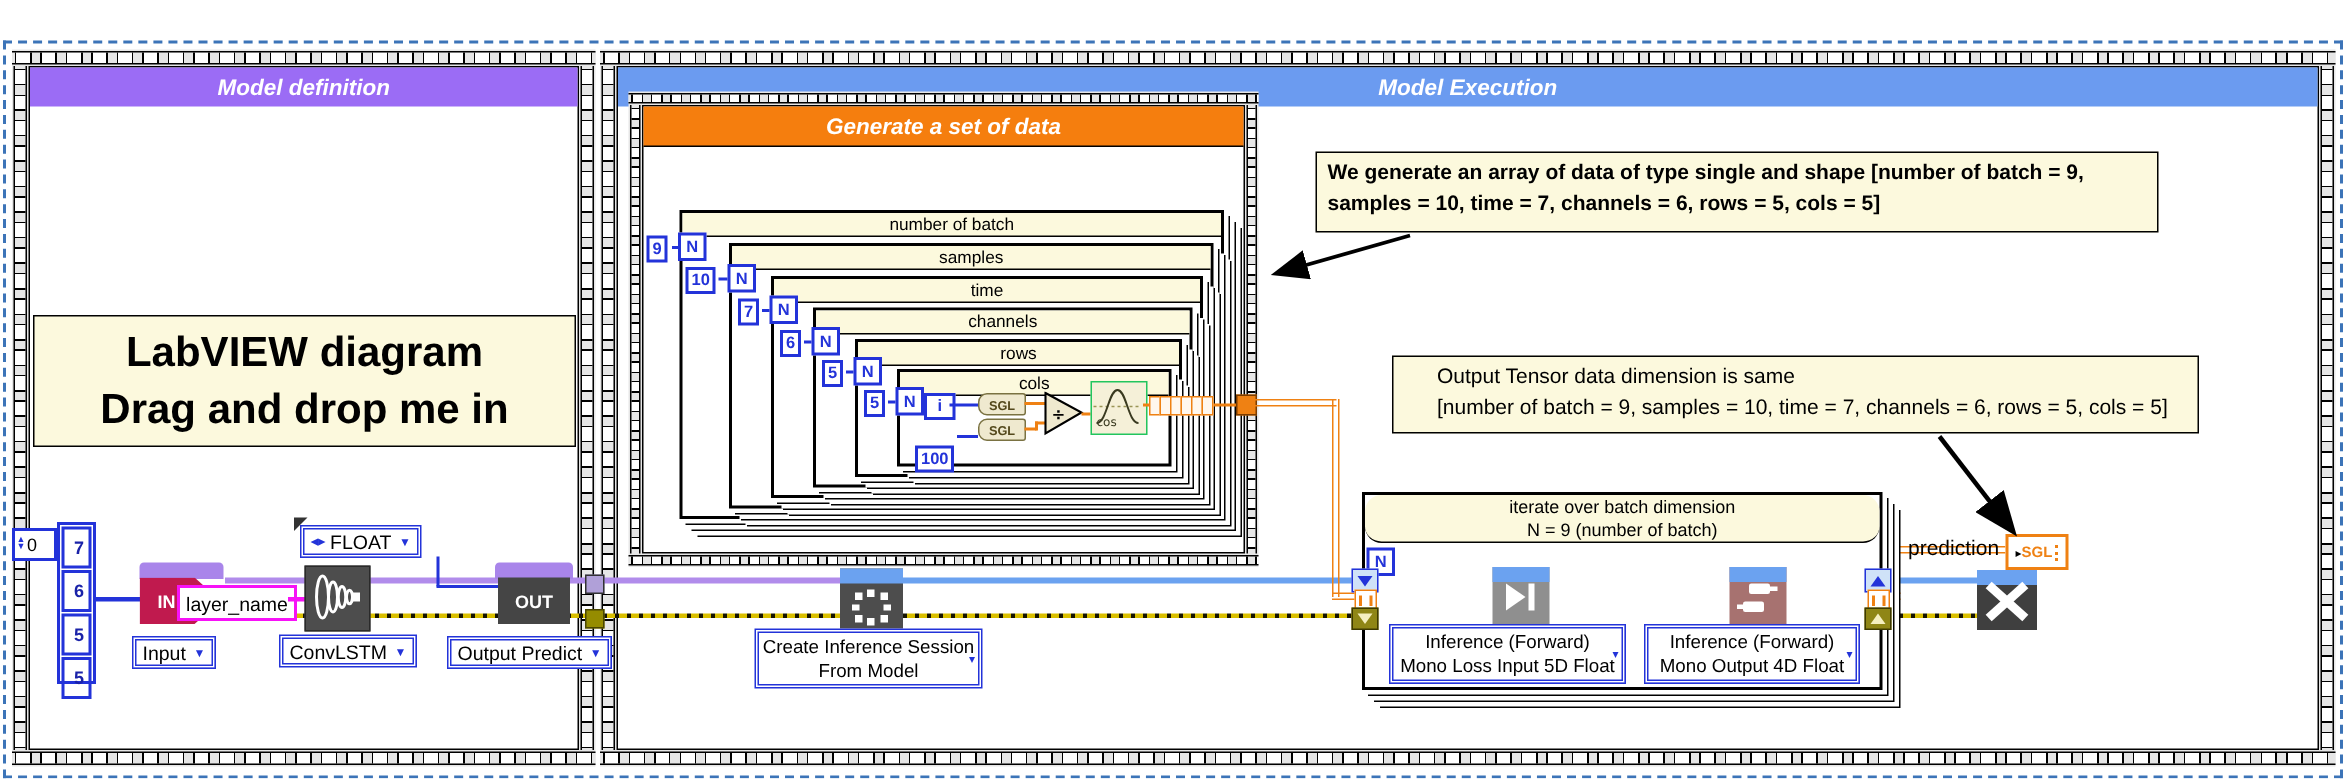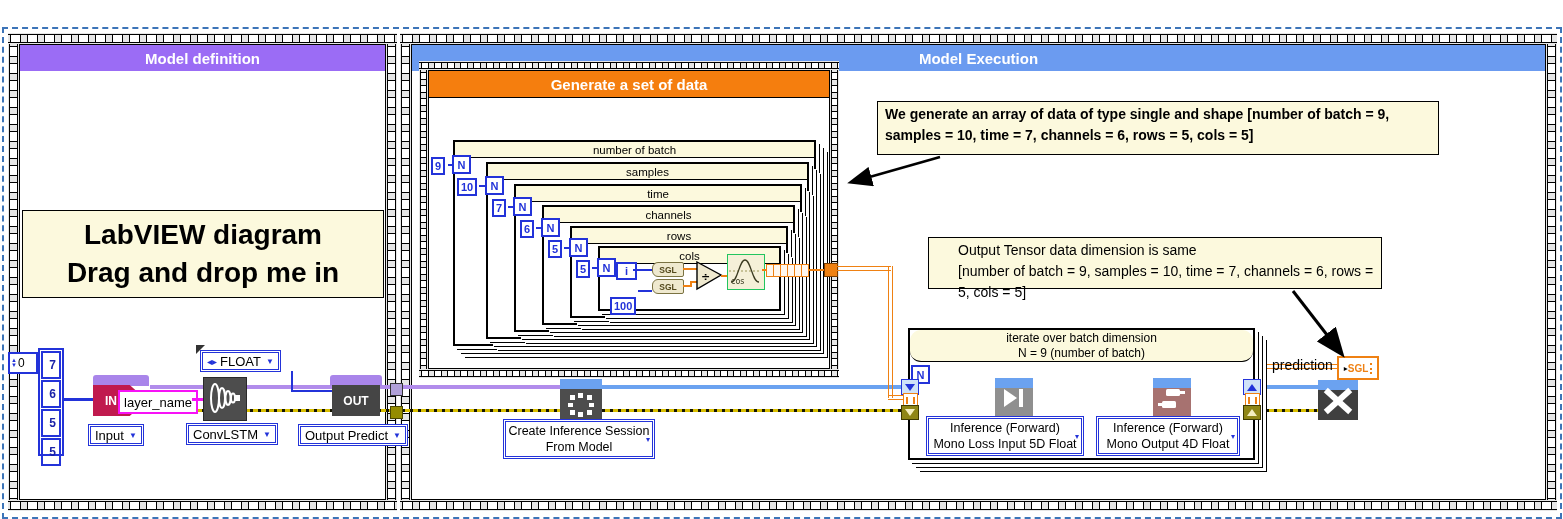--- a/index.html
+++ b/index.html
@@ -7,21 +7,21 @@
          font-family:"Liberation Sans",sans-serif;color:#000;}
   .abs{position:absolute;}
   
   #toolbar{left:0;top:0;width:1563px;height:26px;background:#f1f0ef;border-bottom:1px solid #c9c9c9;}
   #toolgroup{left:3px;top:1px;width:76px;height:23px;background:linear-gradient(#fefefe,#e6e6e6);
              border:1px solid #a8a8a8;border-radius:2px;display:flex;align-items:center;gap:3px;padding-left:3px;box-sizing:border-box;}
   #year{right:8px;top:3px;font-size:15px;color:#222;background:#f7f6f5;padding:0 4px;border-radius:2px;}
   
   #outer-dash{left:2px;top:27px;width:1556px;height:488px;border:2px dashed #3c74b8;}
   
-  .lv-frame{background:#e6e6e6;}
+  .lv-frame{background:#e6e6e6;font-style:italic;}
   .dh{position:absolute;height:7px;border-top:1px solid #000;border-bottom:1px solid #000;
       background:repeating-linear-gradient(90deg,#e6e6e6 0 2px,#000 2px 3px,#fff 3px 12px,#000 12px 13px,#e6e6e6 13px 17px);}
   .dv{position:absolute;width:7px;border-left:1px solid #000;border-right:1px solid #000;
       background:repeating-linear-gradient(180deg,#e6e6e6 0 2px,#000 2px 3px,#fff 3px 12px,#000 12px 13px,#e6e6e6 13px 17px);}
   .dh.sm{height:5px;background:repeating-linear-gradient(90deg,#e6e6e6 0 2px,#000 2px 3px,#fff 3px 9px,#000 9px 10px,#e6e6e6 10px 13px);}
   .dv.sm{width:5px;background:repeating-linear-gradient(180deg,#e6e6e6 0 2px,#000 2px 3px,#fff 3px 9px,#000 9px 10px,#e6e6e6 10px 13px);}
   .frame-inner{position:absolute;background:#fff;border:1px solid #000;}
   .frame-header{position:absolute;left:0;top:0;right:0;height:26px;display:flex;align-items:center;justify-content:center;
                 color:#fff;font-weight:bold;font-size:15px;}
   
@@ -286,21 +286,21 @@
   <div class="sel2" style="left:503px;top:419px;width:152px;height:40px;">
     <div>Create Inference Session</div>
     <div>From Model</div>
     <span class="dd">▾</span>
   </div>
 
   <div class="note" style="left:877px;top:101px;width:562px;height:54px;font-weight:bold;">
     <div>We generate an array of data of type single and shape [number of batch = 9,</div>
     <div>samples = 10, time = 7, channels = 6, rows = 5, cols = 5]</div>
   </div>
-  <div class="note" style="left:928px;top:237px;width:454px;height:52px;padding-left:29px;">
+  <div class="note" style="left:928px;top:237px;width:538px;height:52px;padding-left:29px;">
     <div>Output Tensor data dimension is same</div>
     <div>[number of batch = 9, samples = 10, time = 7, channels = 6, rows = 5, cols = 5]</div>
   </div>
 
   <div class="abs loop" style="left:908px;top:328px;width:343px;height:128px;">
     <div class="loopbar2">
       <div>iterate over batch dimension</div>
       <div>N = 9 (number of batch)</div>
     </div>
   </div>

